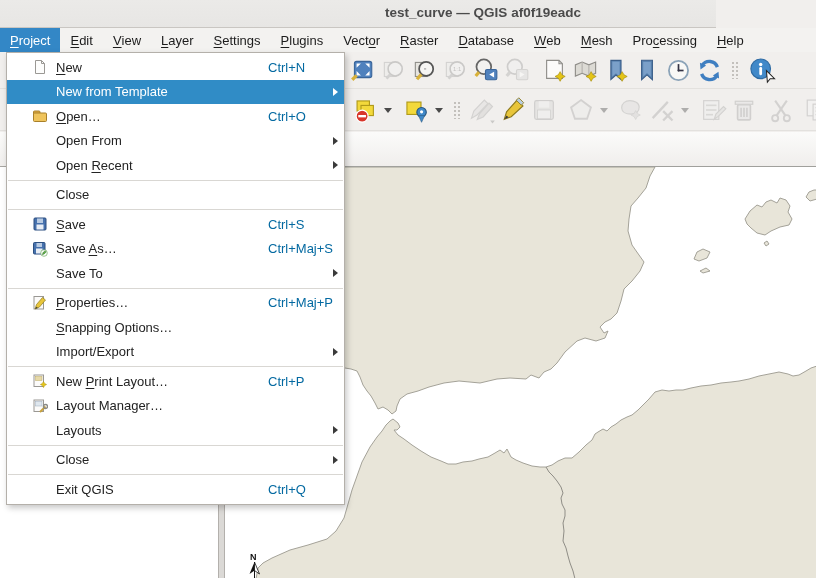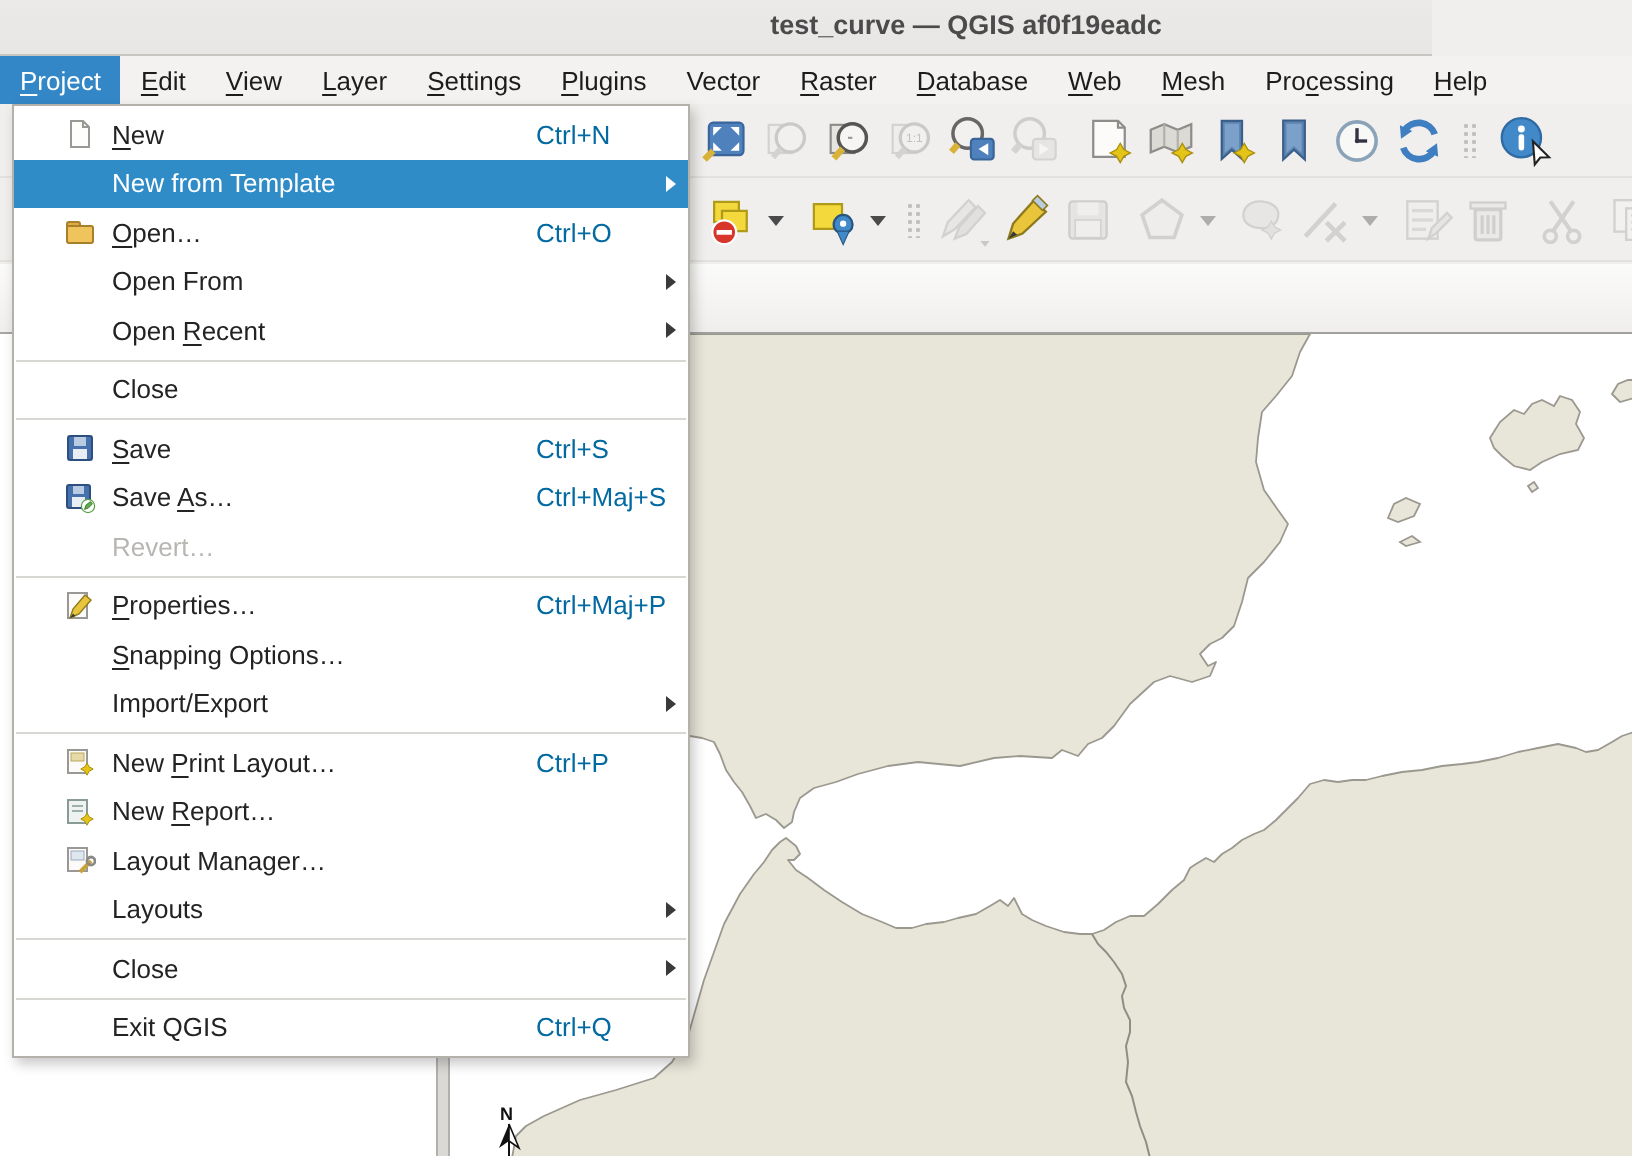--- a/index.html
+++ b/index.html
@@ -376,23 +376,24 @@
             <rect x="1.5" y="1.5" width="11.5" height="11.5" rx="1" fill="#4671ad" stroke="#2c4f80"></rect>
             <rect x="4.5" y="2" width="5.5" height="4" fill="#b9cbe2"></rect>
             <rect x="4" y="7.5" width="6.5" height="5" fill="#e9eef5"></rect>
             <circle cx="12" cy="12" r="3.3" fill="#fff" stroke="#5a9e48" stroke-width=".6"></circle>
             <polygon points="10.3,13.7 11,11.6 13.2,9.8 14.2,10.9 12.3,12.9" fill="#5fae4a" stroke="#3c7a2e" stroke-width=".5"></polygon>
           </svg>
         </span>
         <span class="mlabel">Save <u>A</u>s…</span>
         <span class="mshort">Ctrl+Maj+S</span>
       </div>
-      <div class="mi dis">
-        <span class="mico"></span>
-        <span class="mlabel">Revert…</span>
+      <div class="mi">
+        <span class="mico"></span>
+        <span class="mlabel">Save To</span>
+        <span class="marrow"></span>
       </div>
       <div class="msep"></div>
       <div class="mi">
         <span class="mico">
           <svg width="16" height="16" viewBox="0 0 16 16">
             <rect x="2" y="1.5" width="9.5" height="12.5" fill="#fcfbfa" stroke="#9a9894"></rect>
             <polygon points="3,14 4.5,9.5 10.5,2.5 13.5,5 7.5,12" fill="#e8c53a" stroke="#8d7a1e" stroke-width=".7"></polygon>
             <polygon points="3,14 4.5,11.8 5.8,13" fill="#3a3a3a"></polygon>
           </svg>
         </span>
@@ -412,31 +413,20 @@
       <div class="mi">
         <span class="mico">
           <svg width="16" height="16" viewBox="0 0 16 16">
             <rect x="2" y="2" width="9.5" height="11.5" fill="#fcfbfa" stroke="#9a9894"></rect>
             <rect x="3.5" y="3.5" width="6.5" height="4" fill="#e7d9a8" stroke="#bba95f" stroke-width=".5"></rect>
             <polygon points="11.5,8.5 12.6,10.4 14.6,11.5 12.6,12.6 11.5,14.6 10.4,12.6 8.4,11.5 10.4,10.4" fill="#e4c417" stroke="#a98f0f" stroke-width=".5"></polygon>
           </svg>
         </span>
         <span class="mlabel">New <u>P</u>rint Layout…</span>
         <span class="mshort">Ctrl+P</span>
-      </div>
-      <div class="mi">
-        <span class="mico">
-          <svg width="16" height="16" viewBox="0 0 16 16">
-            <rect x="2" y="2" width="9.5" height="11.5" fill="#eef2f1" stroke="#8a9a96"></rect>
-            <line x1="4" y1="5" x2="9.5" y2="5" stroke="#9fb0ac"></line>
-            <line x1="4" y1="7.5" x2="9.5" y2="7.5" stroke="#9fb0ac"></line>
-            <polygon points="11.5,8.5 12.6,10.4 14.6,11.5 12.6,12.6 11.5,14.6 10.4,12.6 8.4,11.5 10.4,10.4" fill="#e4c417" stroke="#a98f0f" stroke-width=".5"></polygon>
-          </svg>
-        </span>
-        <span class="mlabel">New <u>R</u>eport…</span>
       </div>
       <div class="mi">
         <span class="mico">
           <svg width="16" height="16" viewBox="0 0 16 16">
             <rect x="2" y="2" width="9.5" height="11.5" fill="#fcfbfa" stroke="#9a9894"></rect>
             <rect x="3.5" y="3.5" width="6.5" height="4.5" fill="#dfe7ee" stroke="#9ab" stroke-width=".5"></rect>
             <line x1="8" y1="14" x2="13.5" y2="8.5" stroke="#c8a23c" stroke-width="2"></line>
             <circle cx="13.5" cy="8.5" r="2" fill="none" stroke="#8a8a86" stroke-width="1.4"></circle>
           </svg>
         </span>

